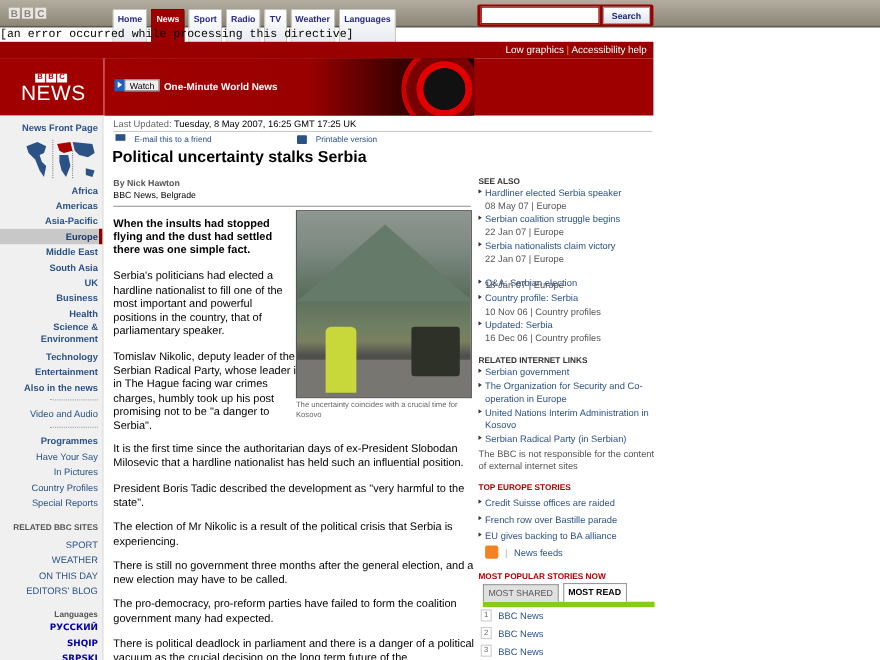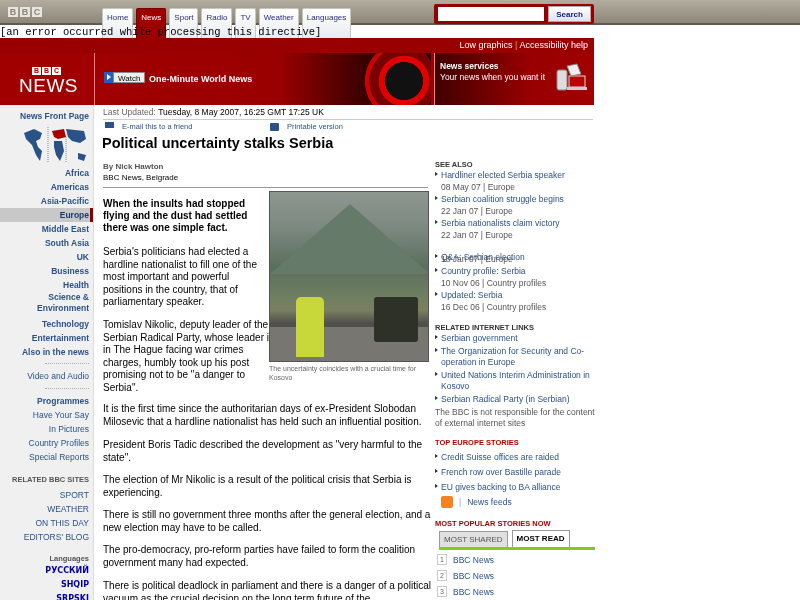--- a/index.html
+++ b/index.html
@@ -1,21 +1,21 @@
 <!DOCTYPE html>
 <html><head>
 <meta charset="utf-8">
 <style>
 *{box-sizing:border-box;margin:0;padding:0}
 body{width:800px;height:600px;overflow:hidden;background:#fff;font-family:"Liberation Sans",sans-serif;position:relative;color:#000}
 .topbar{position:absolute;left:0;top:0;width:800px;height:25px;background:linear-gradient(#b3ada0,#8d8778);border-bottom:2px solid #5e5a50}
 .bbc-logo{position:absolute;left:8px;top:7px;display:flex;gap:2px}
 .bbc-logo span{display:inline-block;width:10px;height:10px;background:#e8e6e0;color:#8a857a;font-size:9px;font-weight:bold;line-height:10px;text-align:center}
 .navtabs{position:absolute;left:102px;top:8px;display:flex;gap:3px}
-.navtab{height:33px;padding:0 4px;background:linear-gradient(#fff,#e7e9ef);border:1px solid #c9c6bd;border-bottom:none;font-size:8px;font-weight:normal;color:#2a2a8a;line-height:17px;border-radius:2px 2px 0 0}
+.navtab{height:33px;padding:0 4px;background:linear-gradient(#fff,#e7e9ef);border:1px solid #c9c6bd;border-bottom:none;font-size:8px;font-weight:bold;color:#2a2a8a;line-height:17px;border-radius:2px 2px 0 0}
 .navtab.active{background:#9e0000;color:#fff;border-color:#7a0000}
 .searchbox{position:absolute;left:434px;top:4px;width:160px;height:20px;background:#990000;border-radius:2px;padding:2px 3px;display:flex;gap:3px}
 .searchbox input{width:108px;height:16px;border:1px solid #8b0000;background:#fff}
 .searchbox button{width:43px;height:16px;border:1px solid #aaa;background:linear-gradient(#fff,#dfe3ec);font-family:Liberation Sans, sans-serif;font-size:8px;font-weight:bold;color:#1a237e}
 .errline{position:absolute;left:0;top:26px;font-size:10.5px;color:#000;font-family:Liberation Mono, monospace}
 .redstrip{position:absolute;left:0;top:38px;width:594px;height:15px;background:#990000;font-size:9px;color:#fff;text-align:right;padding-right:6px;line-height:15px}
 .redstrip .sep{color:#f4a000}
 .banner{position:absolute;left:0;top:53px;width:594px;height:52px;background:#9e0000}
 .banner .newslogo{position:absolute;left:0;top:0;width:95px;height:52px;background:#a00000;border-right:1px solid #d88}
 .newslogo .blk{position:absolute;left:32px;top:14px;display:flex;gap:1px}
@@ -63,21 +63,21 @@
 .caption{position:absolute;left:174px;top:259px;width:162px;font-size:7px;color:#666;line-height:9px}
 .rc{position:absolute;left:435px;top:160px;width:160px}
 .rh{position:absolute;left:0;font-size:7.5px;font-weight:bold;color:#333}
 .rh.red{color:#b00000}
 .rl{position:absolute;left:6px;font-size:8.5px;color:#2b5286;line-height:11px;width:154px}
 .rl::before{content:"";position:absolute;left:-6px;top:2px;border-left:3px solid #333;border-top:2.5px solid transparent;border-bottom:2.5px solid transparent}
 .rd{position:absolute;left:6px;font-size:8.5px;color:#555}
 .rnote{position:absolute;left:0;font-size:8.5px;color:#555;line-height:11px;width:160px}
 .rss{position:absolute;left:6px;display:flex;align-items:center;gap:6px;font-size:8.5px;color:#2b5286}
 .rss .rico{width:12px;height:12px;background:#f58220;border-radius:2px}
-.tabs{position:absolute;left:4px;display:flex;gap:4px;align-items:flex-end;width:156px;border-bottom:3px solid #84cc16}
+.tabs{position:absolute;left:4px;display:flex;gap:4px;align-items:flex-end;width:156px;border-bottom:5px solid #84cc16}
 .tabs .tb{padding:3px 4px;font-size:8px;border:1px solid #999;border-bottom:none;background:#e0e0e0;color:#555}
 .tabs .tb.on{background:#fff;color:#000;font-weight:bold;padding-bottom:4px}
 .pop{position:absolute;left:2px;display:flex;gap:6px;align-items:center;font-size:8.5px;color:#2b5286}
 .pop .n{width:10px;height:11px;border:1px solid #ccc;font-size:7px;color:#666;text-align:center;line-height:10px}
 </style>
 </head>
 <body>
 
 <div class="topbar">
   <div class="bbc-logo">
@@ -117,30 +117,20 @@
     </div>
     <div class="nw">NEWS</div>
   </div>
   <div class="watcharea">
     <div class="globe"></div>
     <div class="watchbtn">
       <span class="play"></span>
       <span class="wl">Watch</span>
     </div>
     <div class="watchtitle">One-Minute World News</div>
-  </div>
-  <div class="services">
-    <div class="t1">News services</div>
-    <div class="t2">Your news when you want it</div>
-    <svg class="dev" viewBox="0 0 34 34">
-      <rect x="2" y="8" width="10" height="20" rx="2" fill="#ddd" stroke="#888"></rect>
-      <rect x="14" y="14" width="16" height="11" fill="#b00" stroke="#ddd"></rect>
-      <rect x="12" y="25" width="20" height="3" fill="#ccc"></rect>
-      <path d="M12 4 L22 2 L26 12 L16 14 Z" fill="#eee" stroke="#888"></path>
-    </svg>
   </div>
 </div>
 
 <div class="sidebar">
   <div class="fp">News Front Page</div>
   <svg class="map" viewBox="0 0 70 40">
     <path d="M2 8 L12 4 L20 8 L18 14 L14 16 L16 22 L20 26 L18 36 L14 30 L10 20 L4 14 Z" fill="#2b5286"></path>
     <path d="M30 6 L42 4 L44 12 L36 14 L32 12 Z" fill="#a00"></path>
     <path d="M32 16 L40 16 L42 26 L38 36 L34 30 L32 22 Z" fill="#2b5286"></path>
     <path d="M44 4 L62 6 L64 14 L58 18 L50 16 L46 12 Z" fill="#2b5286"></path>

